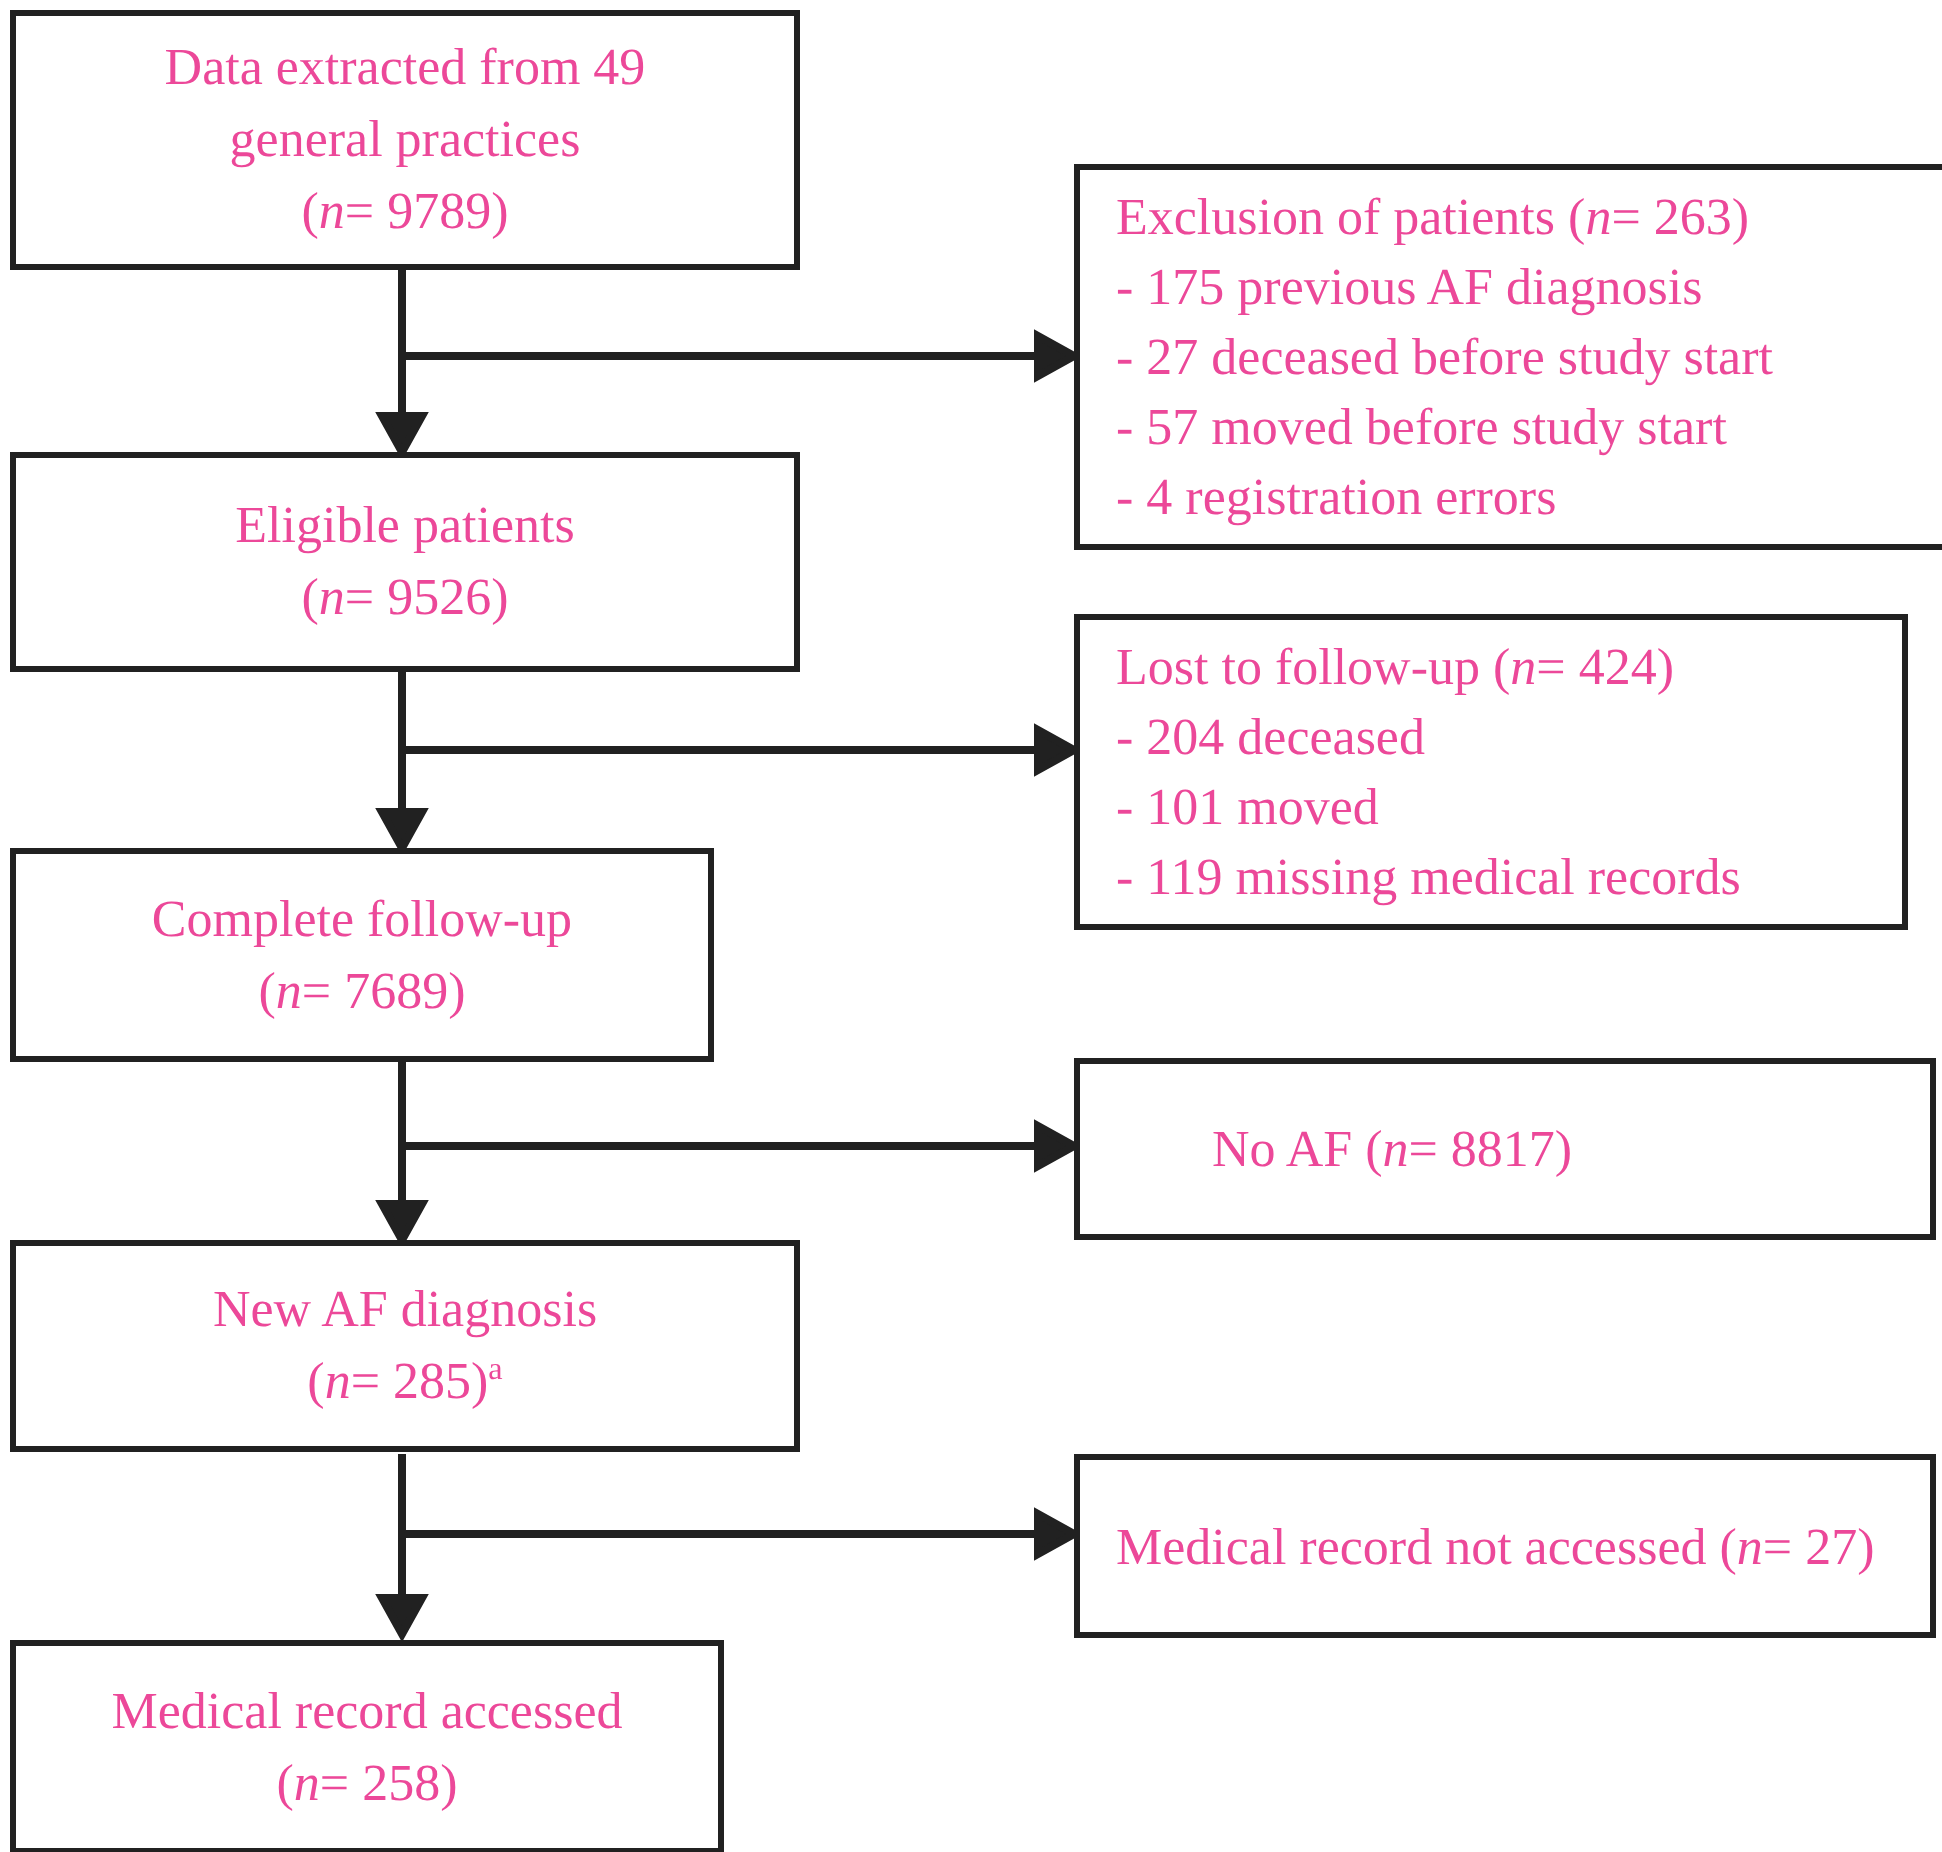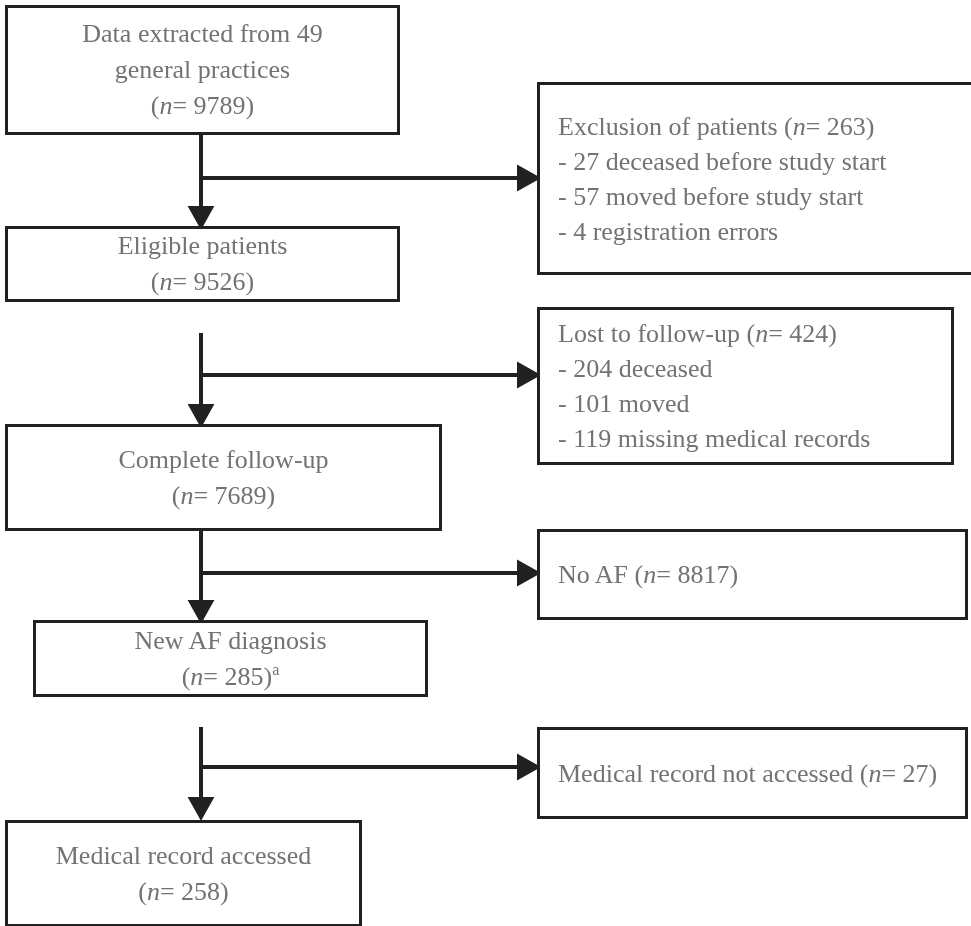--- a/index.html
+++ b/index.html
@@ -6,21 +6,21 @@
     margin: 0;
     padding: 0;
     background: #ffffff;
   }
   #figure {
     position: relative;
     width: 971px;
     height: 926px;
     background: #ffffff;
     font-family: "Liberation Serif", "DejaVu Serif", serif;
-    color: #737373;
+    color: #ec4899;
     overflow: hidden;
   }
   #arrow-layer {
     position: absolute;
     left: 0;
     top: 0;
     width: 971px;
     height: 926px;
   }
   .box {
@@ -87,67 +87,68 @@
   </svg>
 
   <div class="box main" style="left:5px; top:5px; width:395px; height:130px;">
     <div class="main-text">
       <div class="line">Data extracted from 49</div>
       <div class="line">general practices</div>
       <div class="line"><span>(</span><span class="it">n</span><span>= 9789)</span><span class="sup"></span></div>
     </div>
   </div>
 
-  <div class="box main" style="left:5px; top:226px; width:395px; height:76px;">
+  <div class="box main" style="left:5px; top:226px; width:395px; height:110px;">
     <div class="main-text">
       <div class="line">Eligible patients</div>
       <div class="line"><span>(</span><span class="it">n</span><span>= 9526)</span><span class="sup"></span></div>
     </div>
   </div>
 
-  <div class="box main" style="left:5px; top:424px; width:437px; height:107px;">
+  <div class="box main" style="left:5px; top:424px; width:352px; height:107px;">
     <div class="main-text">
       <div class="line">Complete follow-up</div>
       <div class="line"><span>(</span><span class="it">n</span><span>= 7689)</span><span class="sup"></span></div>
     </div>
   </div>
 
-  <div class="box main" style="left:5px; top:620px; width:395px; height:77px;margin-left:28px;">
+  <div class="box main" style="left:5px; top:620px; width:395px; height:106px;">
     <div class="main-text">
       <div class="line">New AF diagnosis</div>
       <div class="line"><span>(</span><span class="it">n</span><span>= 285)</span><span class="sup">a</span></div>
     </div>
   </div>
 
   <div class="box main" style="left:5px; top:784px; width:357px; height:107px;margin-top:36px;">
     <div class="main-text">
       <div class="line">Medical record accessed</div>
       <div class="line"><span>(</span><span class="it">n</span><span>= 258)</span><span class="sup"></span></div>
     </div>
   </div>
 
   <div class="box side" style="left:537px; top:82px; width:438px; height:193px;">
     <div class="side-text">
       <div class="line"><span>Exclusion of patients (</span><span class="it">n</span><span>= 263)</span></div>
+      <div class="line">- 175 previous AF diagnosis</div>
       <div class="line">- 27 deceased before study start</div>
       <div class="line">- 57 moved before study start</div>
       <div class="line">- 4 registration errors</div>
     </div>
   </div>
 
   <div class="box side" style="left:537px; top:307px; width:417px; height:158px;justify-content:center;">
     <div class="side-text">
       <div class="line"><span>Lost to follow-up (</span><span class="it">n</span><span>= 424)</span></div>
       <div class="line">- 204 deceased</div>
       <div class="line">- 101 moved</div>
       <div class="line">- 119 missing medical records</div>
     </div>
   </div>
 
-  <div class="box side" style="left:537px; top:529px; width:431px; height:91px;">
+  <div class="box side" style="left:537px; top:529px; width:431px; height:91px;padding-left:48px;">
     <div class="side-text">
       <div class="line"><span>No AF (</span><span class="it">n</span><span>= 8817)</span></div>
     </div>
   </div>
 
   <div class="box side" style="left:537px; top:727px; width:431px; height:92px;">
     <div class="side-text">
       <div class="line"><span>Medical record not accessed (</span><span class="it">n</span><span>= 27)</span></div>
     </div>
   </div>

